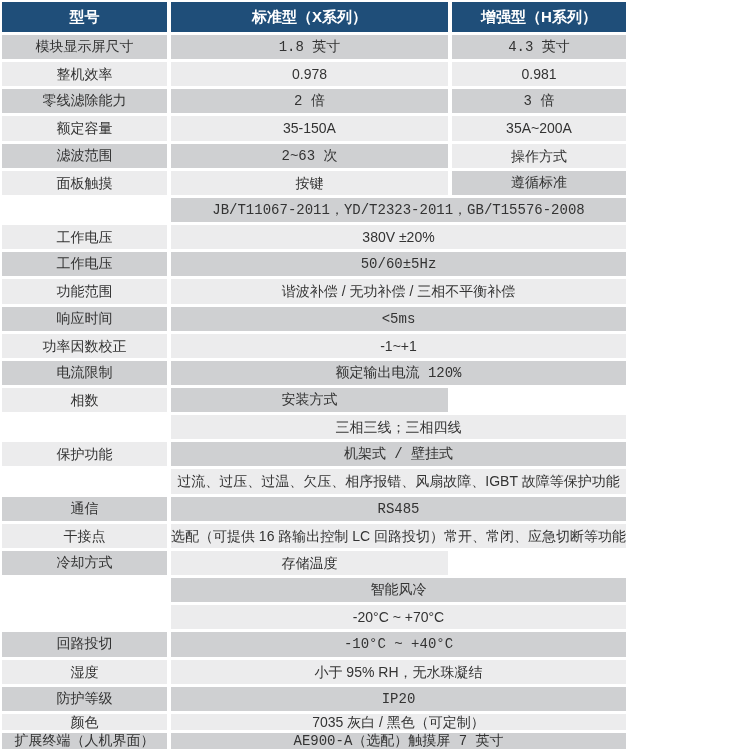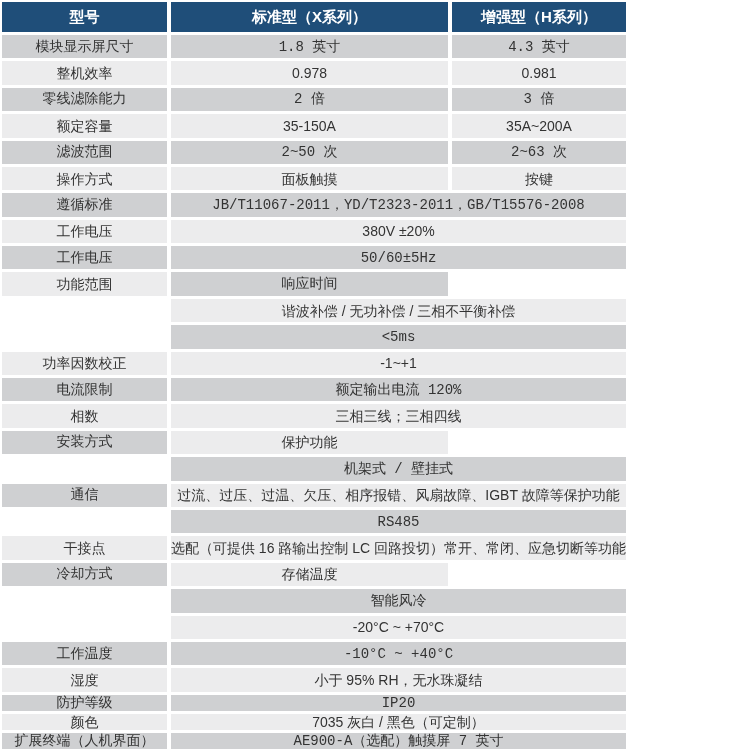--- a/index.html
+++ b/index.html
@@ -60,54 +60,53 @@
       <div class="cell even">整机效率</div>
       <div class="cell even">0.978</div>
       <div class="cell even">0.981</div>
       <div class="cell odd">零线滤除能力</div>
       <div class="cell odd">2 倍</div>
       <div class="cell odd">3 倍</div>
       <div class="cell even">额定容量</div>
       <div class="cell even">35-150A</div>
       <div class="cell even">35A~200A</div>
       <div class="cell odd">滤波范围</div>
-      <div class="cell odd">2~50 次</div>
       <div class="cell odd">2~63 次</div>
       <div class="cell even">操作方式</div>
       <div class="cell even">面板触摸</div>
       <div class="cell even">按键</div>
       <div class="cell odd">遵循标准</div>
       <div class="cell odd span2">JB/T11067-2011，YD/T2323-2011，GB/T15576-2008</div>
       <div class="cell even">工作电压</div>
       <div class="cell even span2">380V ±20%</div>
       <div class="cell odd">工作电压</div>
       <div class="cell odd span2">50/60±5Hz</div>
       <div class="cell even">功能范围</div>
+      <div class="cell even span2">谐波补偿 / 无功补偿 / 三相不平衡补偿</div>
       <div class="cell odd">响应时间</div>
-      <div class="cell even span2">谐波补偿 / 无功补偿 / 三相不平衡补偿</div>
       <div class="cell odd span2">&lt;5ms</div>
       <div class="cell even">功率因数校正</div>
       <div class="cell even span2">-1~+1</div>
       <div class="cell odd">电流限制</div>
       <div class="cell odd span2">额定输出电流 120%</div>
       <div class="cell even">相数</div>
+      <div class="cell odd">安装方式</div>
       <div class="cell even span2">三相三线；三相四线</div>
-      <div class="cell odd">安装方式</div>
       <div class="cell even">保护功能</div>
       <div class="cell odd span2">机架式 / 壁挂式</div>
+      <div class="cell even span2">过流、过压、过温、欠压、相序报错、风扇故障、IGBT 故障等保护功能</div>
       <div class="cell odd">通信</div>
-      <div class="cell even span2">过流、过压、过温、欠压、相序报错、风扇故障、IGBT 故障等保护功能</div>
       <div class="cell odd span2">RS485</div>
       <div class="cell even">干接点</div>
       <div class="cell even span2">选配（可提供 16 路输出控制 LC 回路投切）常开、常闭、应急切断等功能</div>
       <div class="cell odd">冷却方式</div>
       <div class="cell even">存储温度</div>
       <div class="cell odd span2">智能风冷</div>
       <div class="cell even span2">-20°C ~ +70°C</div>
-      <div class="cell odd">工作温度</div>
+      <div class="cell odd">回路投切</div>
       <div class="cell odd span2">-10°C ~ +40°C</div>
       <div class="cell even">湿度</div>
       <div class="cell even span2">小于 95% RH，无水珠凝结</div>
       <div class="cell odd">防护等级</div>
       <div class="cell odd span2">IP20</div>
       <div class="cell even">颜色</div>
       <div class="cell even span2">7035 灰白 / 黑色（可定制）</div>
       <div class="cell odd">扩展终端（人机界面）</div>
       <div class="cell odd span2">AE900-A（选配）触摸屏 7 英寸</div>
     </div>

